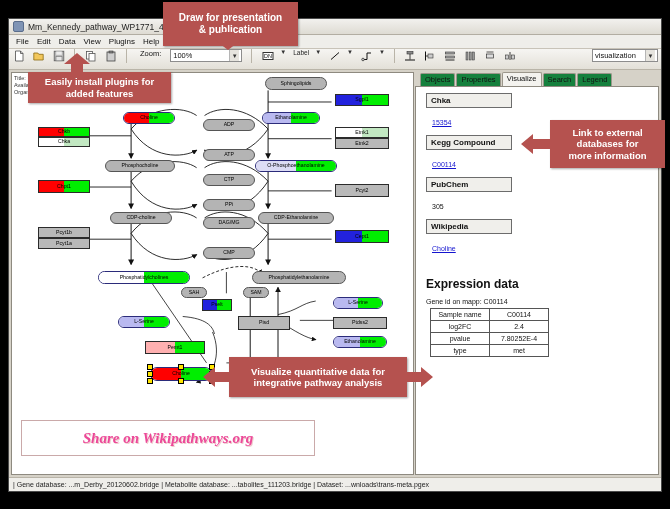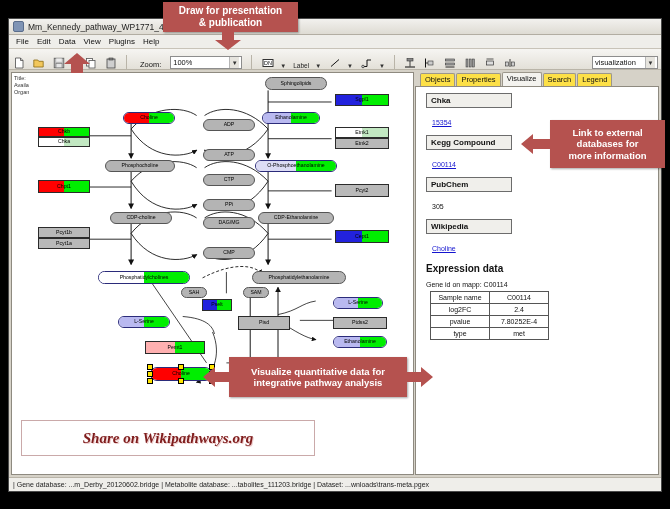--- a/index.html
+++ b/index.html
@@ -14,21 +14,21 @@
             border-bottom:1px solid #b2ada2;display:flex;align-items:center;padding:0 4px;flex:0 0 auto;}
   .titlebar .tico{width:9px;height:9px;margin-right:4px;background:#7f94b5;border-radius:2px;
                   border:1px solid #5a6d8c;}
   .titlebar .ttext{font-size:8.5px;color:#1b1b1b;white-space:nowrap;overflow:hidden;}
 
   .menubar{height:13px;background:#efeeea;border-bottom:1px solid #c8c3b8;display:flex;
            align-items:center;padding:0 3px;flex:0 0 auto;}
   .menubar .mi{font-size:8px;color:#111;padding:0 4px;line-height:13px;}
 
   .toolbar{height:20px;background:linear-gradient(#f6f5f2,#e3e0d8);border-bottom:1px solid #b9b4a8;
-           display:flex;align-items:flex-end;padding:0 3px;gap:7px;flex:0 0 auto;}
+           display:flex;align-items:flex-start;padding:0 3px;gap:7px;flex:0 0 auto;}
   .tb{width:13px;height:13px;border:0;background:transparent;display:flex;align-items:center;
       justify-content:center;}
   .tb svg{display:block;}
   .tsep{width:1px;height:14px;background:#b9b4a8;margin:0 2px;}
   .zoomlabel{font-size:7.5px;color:#111;margin:0 2px 0 4px;}
   .combo{height:13px;background:#fff;border:1px solid #8d8d8d;display:flex;align-items:center;
          justify-content:space-between;font-size:7.5px;color:#111;padding:0 2px;box-sizing:border-box;}
   .combo .cv{white-space:nowrap;overflow:hidden;}
   .combo .carrow{width:9px;height:11px;background:#e6e4de;border-left:1px solid #b5b5b5;
                  display:flex;align-items:center;justify-content:center;font-size:6px;color:#333;}
@@ -41,30 +41,30 @@
 
   
   .canvaswrap{flex:1 1 auto;position:relative;background:#fff;border:1px solid #8e8a80;
               margin:2px 0 2px 2px;overflow:hidden;}
   .leftmeta{position:absolute;left:2px;top:2px;font-size:5.5px;color:#333;line-height:7px;z-index:2;}
 
   
   .sidepanel{width:244px;flex:0 0 auto;display:flex;flex-direction:column;margin:2px 2px 2px 1px;
              background:#d6d2c8;}
   .tabs{display:flex;align-items:flex-end;height:14px;gap:1px;padding-left:5px;}
-  .tab{font-size:7.5px;color:#111;background:#fde047;border:1px solid #9b968b;border-bottom:none;
+  .tab{font-size:7.5px;color:#111;background:#15803d;border:1px solid #9b968b;border-bottom:none;
        padding:1px 4px 1px 4px;line-height:10px;border-radius:2px 2px 0 0;}
   .tab.active{background:#f4f3ef;padding-bottom:2px;}
   .panelbody{flex:1 1 auto;background:#fff;border:1px solid #8e8a80;overflow:hidden;position:relative;
              padding:6px 8px 0 10px;box-sizing:border-box;}
   .dbcard{width:86px;border:1px solid #6c6c6c;background:#f0efeb;font-size:8px;font-weight:bold;
           color:#111;padding:2px 4px;box-sizing:border-box;margin-bottom:3px;}
   .dblink{font-size:7px;color:#1414cf;text-decoration:underline;margin:0 0 9px 6px;display:inline-block;}
   .dbplain{font-size:7px;color:#111;margin:0 0 9px 6px;display:inline-block;}
-  .exphdr{font-size:10px;font-weight:bold;color:#111;margin:2px 0 7px 0;}
+  .exphdr{font-size:12px;font-weight:bold;color:#111;margin:16px 0 7px 0;}
   .geneid{font-size:7px;color:#111;margin-bottom:3px;}
   .dtable{border-collapse:collapse;margin-left:4px;}
   .dtable td{border:1px solid #555;font-size:7px;color:#111;padding:2px 5px;text-align:center;
              min-width:48px;}
   .scrollnub{position:absolute;left:-9px;bottom:2px;width:7px;height:7px;border:1px solid #9a958a;
              background:#ddd9d0;font-size:5px;line-height:6px;text-align:center;color:#444;}
 
   
   .statusbar{height:13px;background:#efeeea;border-top:1px solid #b9b4a8;display:flex;
              align-items:center;padding:0 4px;flex:0 0 auto;}
@@ -86,21 +86,21 @@
               z-index:6;}
   svg.edges{position:absolute;left:0;top:0;width:100%;height:100%;z-index:0;}
 
   
   .callout{position:absolute;background:#b5524f;color:#fff;font-weight:bold;text-align:center;
            z-index:40;display:flex;align-items:center;justify-content:center;line-height:1.18;
            box-shadow:1px 1px 2px rgba(0,0,0,.35);}
   .arrow{position:absolute;z-index:40;}
   .sharebox{position:absolute;z-index:40;background:#fff;border:1px solid #caa9a9;
             display:flex;align-items:center;justify-content:center;}
-  .sharebox span{font-size:15px;font-weight:bold;font-style:italic;color:#7f1d1d;
+  .sharebox span{font-size:15px;font-weight:bold;font-style:italic;color:#ec4899;
                  text-shadow:1px 1px 0 #eecdcd;font-family:"Liberation Serif",serif;}
 </style>
 </head>
 <body>
 
 <div id="root">
 
   <div class="app">
 
     <div class="titlebar">
@@ -528,30 +528,34 @@
             </table>
         </div>
       </div>
     </div>
 
     <div class="statusbar">
       <div class="st">| Gene database: ...m_Derby_20120602.bridge | Metabolite database: ...tabolites_111203.bridge | Dataset:  ...wnloads\trans-meta.pgex</div>
     </div>
   </div>
 
-  <div class="callout" style="left:163px;top:2px;width:135px;height:30px;font-size:10px;flex-direction:column;">
+  <div class="callout" style="left:163px;top:2px;width:135px;height:44px;font-size:10px;flex-direction:column;">
     <span>Draw for presentation</span>
     <span>&amp; publication</span>
   </div>
   <div class="arrow" style="left:213px;top:32px;width:30px;height:18px;">
     <svg width="30" height="18" viewBox="0 0 30 18">
         <path d="M9 0 h12 v8 h7 l-13 10 l-13 -10 h7 z" fill="#b5524f"></path>
       </svg>
   </div>
 
+  <div class="callout" style="left:28px;top:72px;width:143px;height:31px;font-size:9.5px;flex-direction:column;">
+    <span>Easily install plugins for</span>
+    <span>added features</span>
+  </div>
   <div class="arrow" style="left:62px;top:53px;width:30px;height:20px;">
     <svg width="30" height="20" viewBox="0 0 30 20">
         <path d="M15 0 l13 11 h-7 v9 h-12 v-9 h-7 z" fill="#b5524f"></path>
       </svg>
   </div>
 
   <div class="callout" style="left:550px;top:120px;width:115px;height:48px;font-size:9.5px;flex-direction:column;">
     <span>Link  to external</span>
     <span>databases  for</span>
     <span>more information</span>

